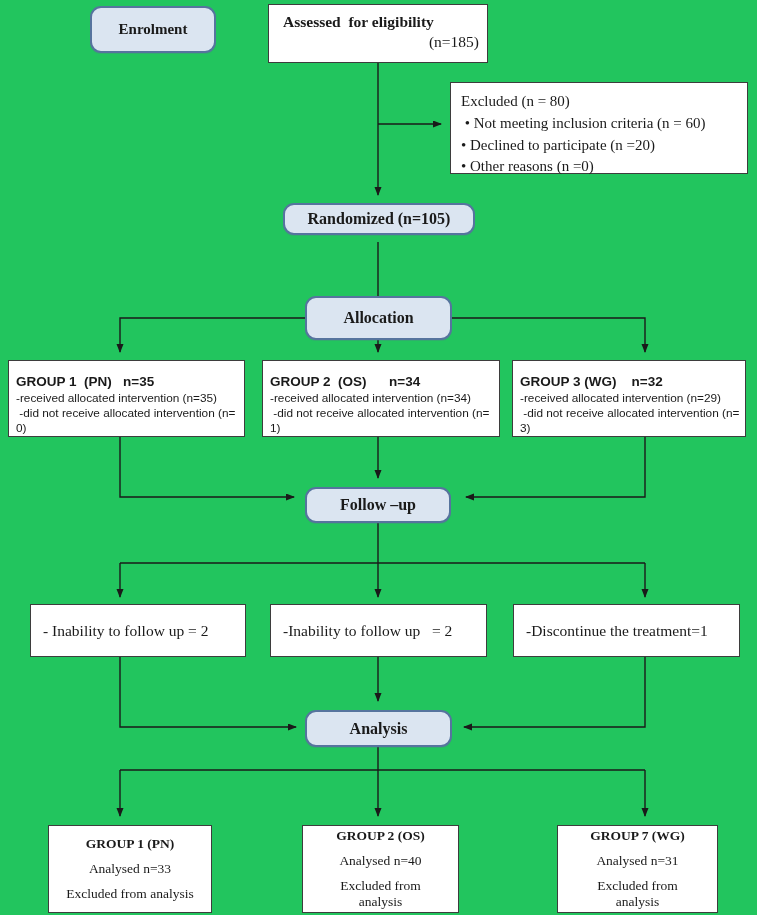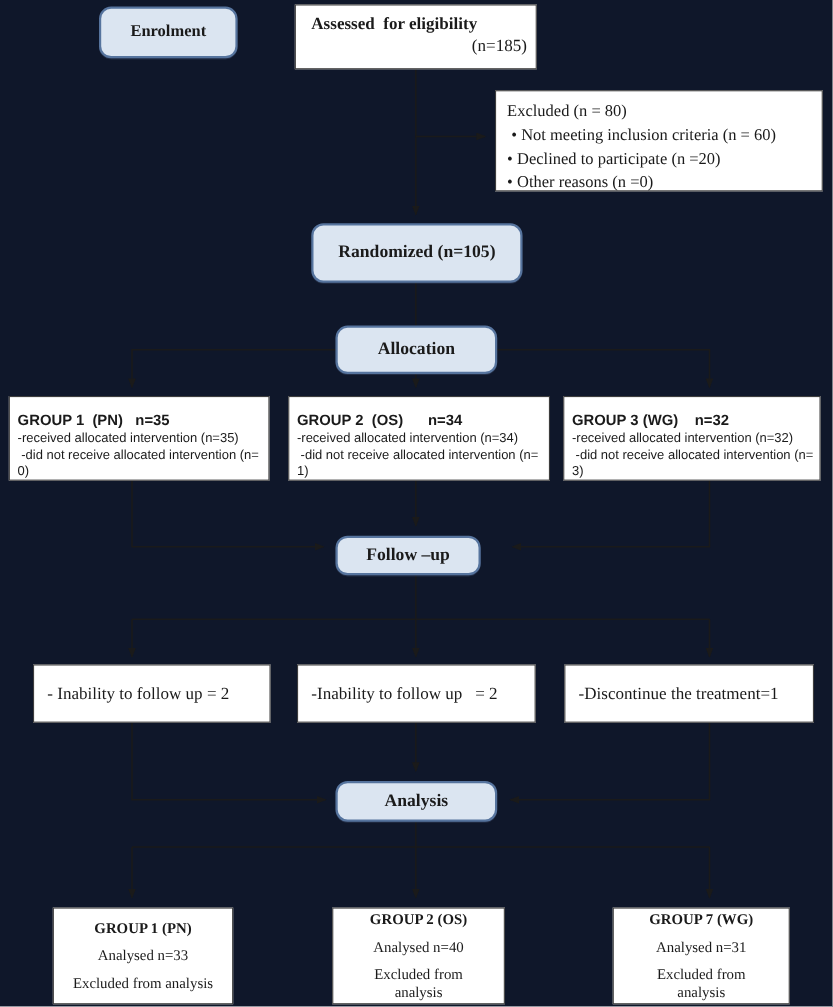--- a/index.html
+++ b/index.html
@@ -1,19 +1,19 @@
 <!DOCTYPE html>
 <html><head>
 <meta charset="utf-8">
 <style>
   html,body{margin:0;padding:0;background:#ffffff;}
   #canvas{
     position:relative;
     width:757px;height:915px;
-    background:#0f172a;
+    background:#22c55e;
     font-family:"Liberation Serif", serif;
     color:#1a1a1a;
     overflow:hidden;
   }
   .abs{position:absolute;box-sizing:border-box;}
   
   .rect{
     border:1.6px solid #3d3d3d;
     background:#ffffff;
   }
@@ -113,45 +113,45 @@
     <div class="n pre">(n=185)</div>
   </div>
 
   <div class="abs rect excluded" style="left:450px;top:82px;width:298px;height:92px;">
     <div class="pre">Excluded (n = 80)</div>
     <div class="pre"> • Not meeting inclusion criteria (n = 60)</div>
     <div class="pre">• Declined to participate (n =20)</div>
     <div class="pre">• Other reasons (n =0)</div>
   </div>
 
-  <div class="abs node" style="left:283px;top:203px;width:192px;height:54px;">
+  <div class="abs node" style="left:283px;top:203px;width:192px;height:32px;">
     <span class="pre">Randomized (n=105)</span>
   </div>
 
   <div class="abs node" style="left:305px;top:296px;width:147px;height:44px;">
     <span class="pre">Allocation</span>
   </div>
 
   <div class="abs rect group" style="left:8px;top:360px;width:237px;height:77px;">
     <div class="t pre">GROUP 1  (PN)   n=35</div>
     <div class="l pre">-received allocated intervention (n=35)</div>
     <div class="l pre"> -did not receive allocated intervention (n= 0)</div>
   </div>
   <div class="abs rect group" style="left:262px;top:360px;width:238px;height:77px;">
     <div class="t pre">GROUP 2  (OS)      n=34</div>
     <div class="l pre">-received allocated intervention (n=34)</div>
     <div class="l pre"> -did not receive allocated intervention (n= 1)</div>
   </div>
   <div class="abs rect group" style="left:512px;top:360px;width:234px;height:77px;">
     <div class="t pre">GROUP 3 (WG)    n=32</div>
-    <div class="l pre">-received allocated intervention (n=32)</div>
+    <div class="l pre">-received allocated intervention (n=29)</div>
     <div class="l pre"> -did not receive allocated intervention (n= 3)</div>
   </div>
 
-  <div class="abs node" style="left:305px;top:487px;width:132px;height:36px;">
+  <div class="abs node" style="left:305px;top:487px;width:146px;height:36px;">
     <span class="pre">Follow –up</span>
   </div>
 
   <div class="abs rect loss" style="left:30px;top:604px;width:216px;height:53px;align-items:center;">
     <span class="pre">- Inability to follow up = 2</span>
   </div>
   <div class="abs rect loss" style="left:270px;top:604px;width:217px;height:53px;">
     <span class="pre">-Inability to follow up   = 2</span>
   </div>
   <div class="abs rect loss" style="left:513px;top:604px;width:227px;height:53px;">

